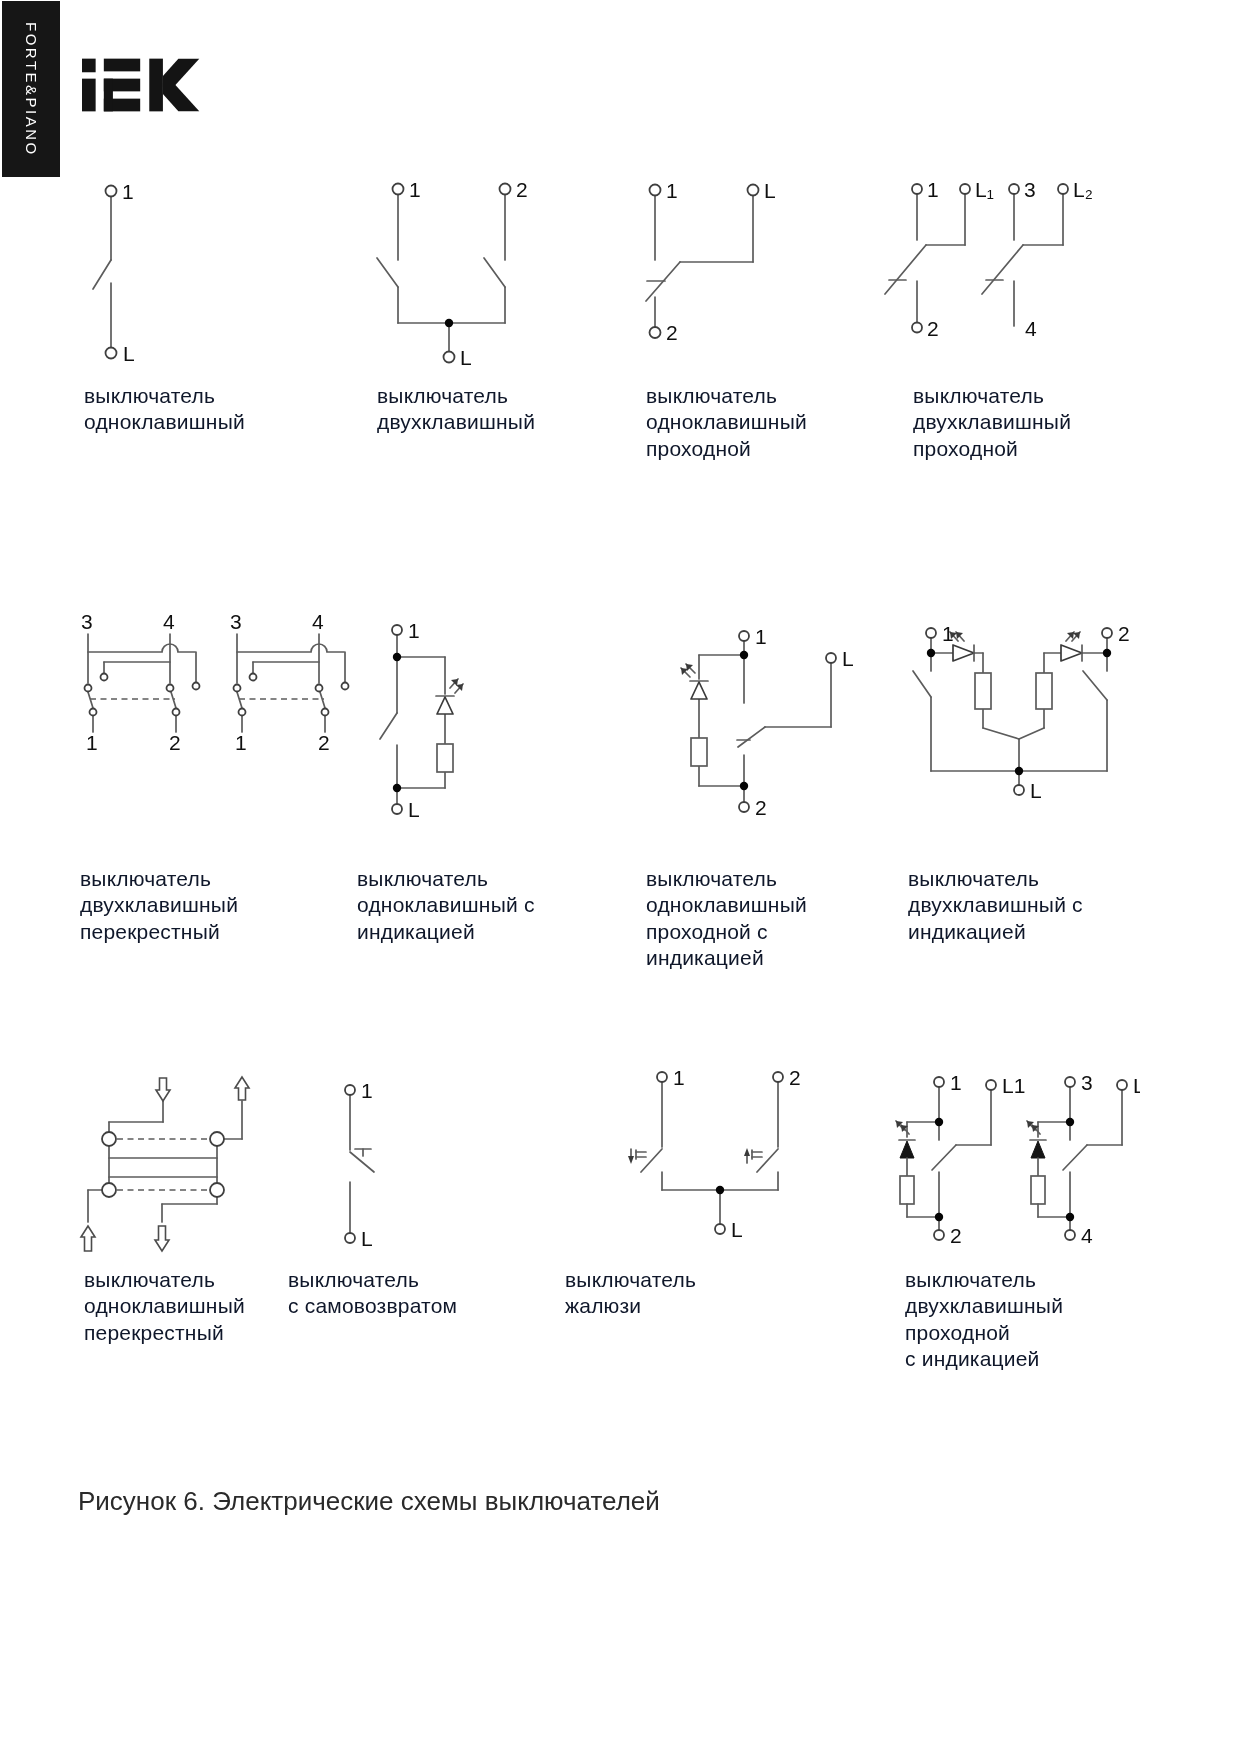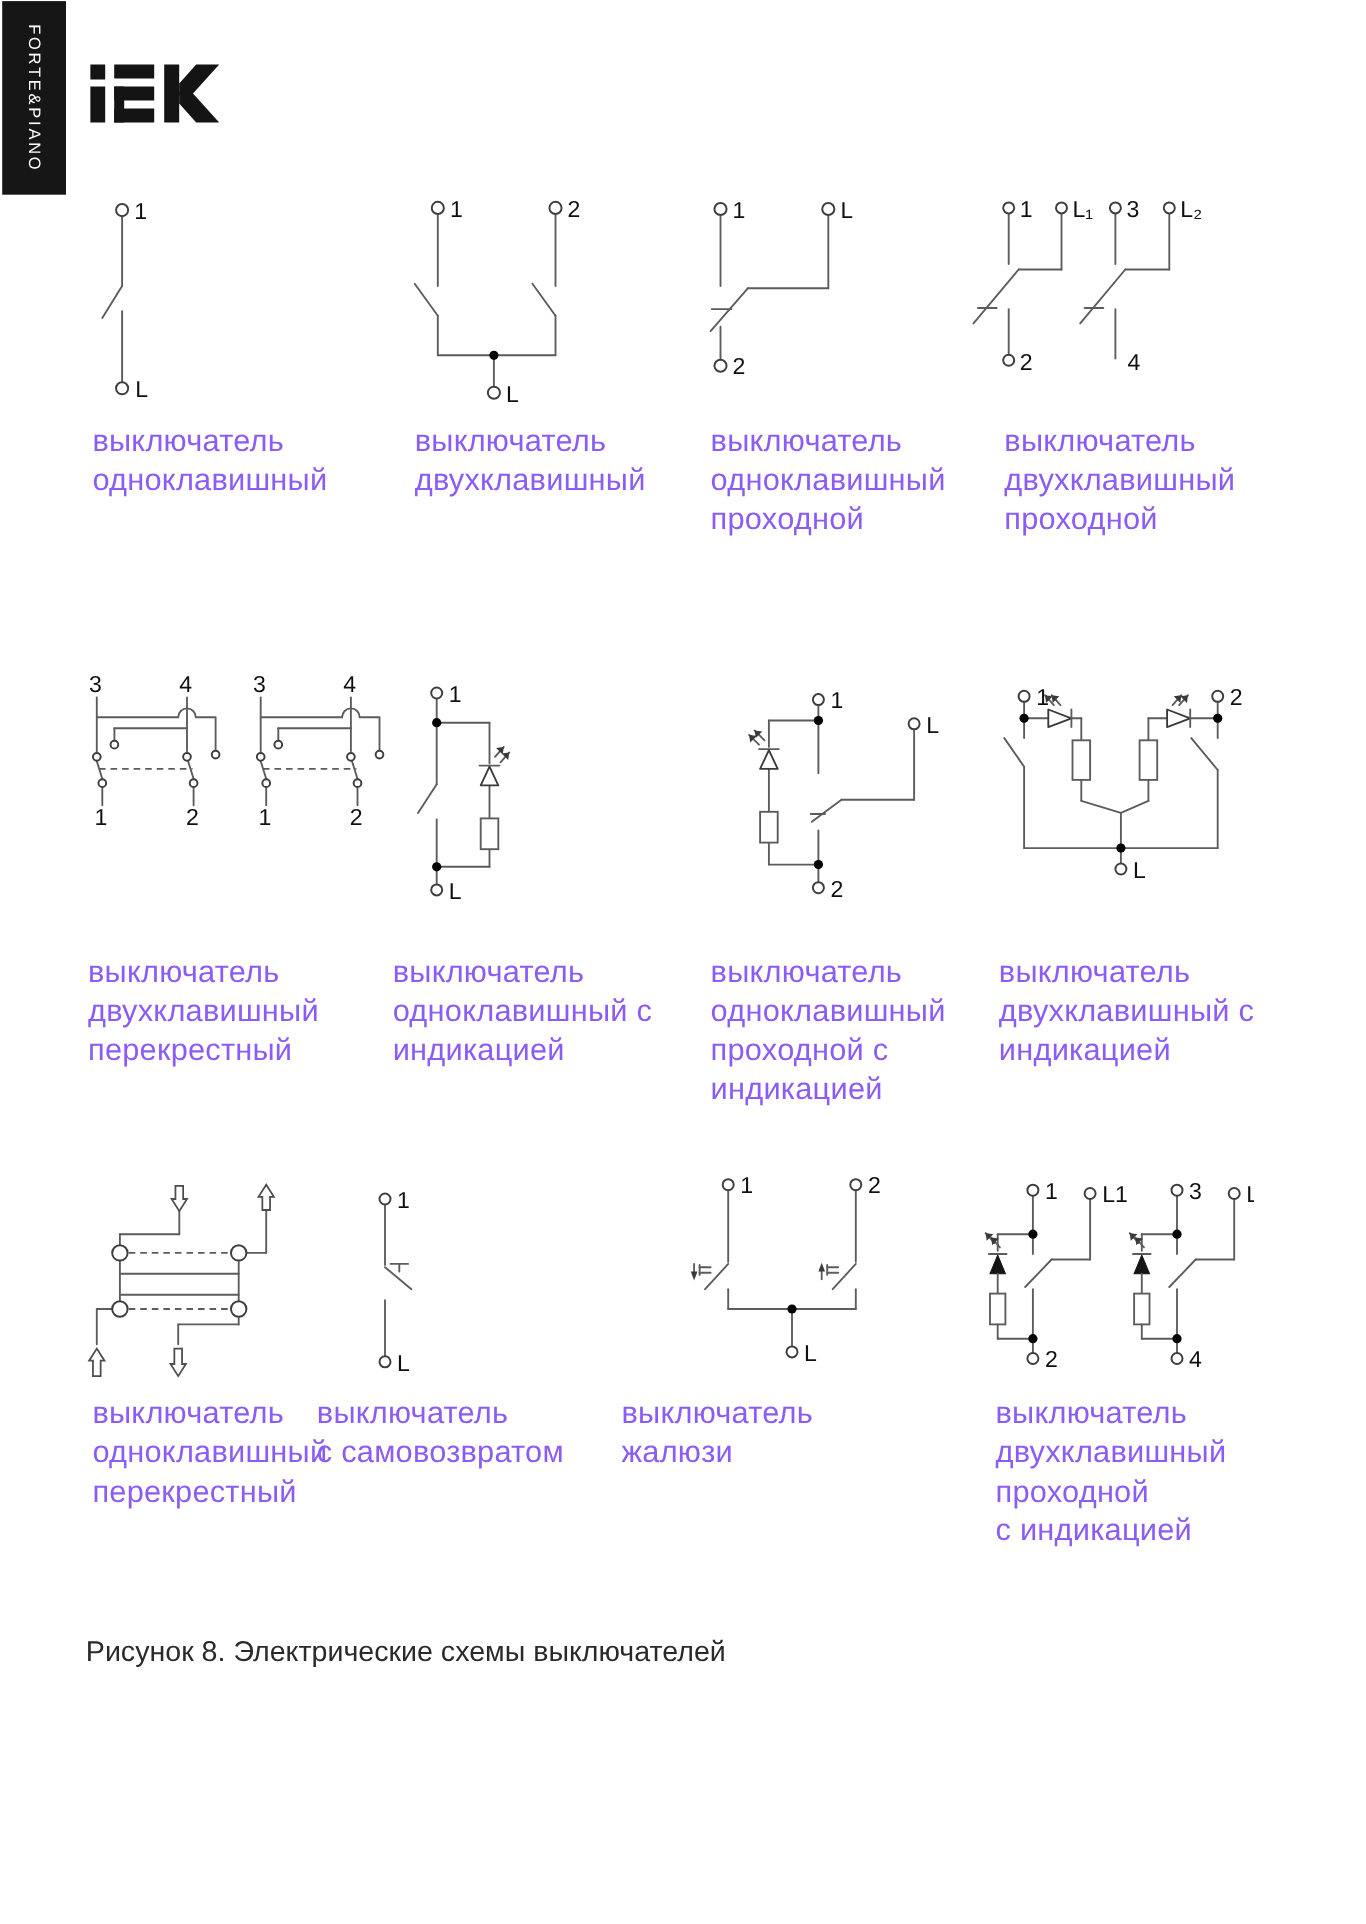--- a/index.html
+++ b/index.html
@@ -17,21 +17,21 @@
   .wd{stroke:#5c5c5c;stroke-width:1.6;fill:none;stroke-dasharray:6 4.5;}
   .t{fill:#ffffff;stroke:#3f3f3f;stroke-width:1.8;}
   .j{fill:#050505;stroke:none;}
   .res{fill:#ffffff;stroke:#5c5c5c;stroke-width:1.7;}
   .ledo{fill:#ffffff;stroke:#3a3a3a;stroke-width:1.7;stroke-linejoin:round;}
   .ledf{fill:#151515;stroke:#151515;stroke-linejoin:round;}
   .ah{fill:#3a3a3a;stroke:none;}
   .holo{fill:#ffffff;stroke:#4c4c4c;stroke-width:1.6;stroke-linejoin:miter;}
   .lbl{font-family:"Liberation Sans","DejaVu Sans",sans-serif;font-size:21px;fill:#101010;}
   
-  .cap{position:absolute;font-size:28px;line-height:1.26;color:#8b5cf6;white-space:pre-line;
+  .cap{position:absolute;font-size:21px;line-height:1.26;color:#0f172a;white-space:pre-line;
        letter-spacing:0.2px;}
   #figure-caption{position:absolute;left:78px;top:1486px;font-size:26px;color:#2a2a2a;}
 </style>
 </head>
 <body>
 
 <div id="page">
 
   <div id="series-strip">
     <span>FORTE&amp;PIANO</span>
@@ -453,15 +453,15 @@
 перекрестный</div>
   <div class="cap" style="left:288px;top:1267px">выключатель
 с самовозвратом</div>
   <div class="cap" style="left:565px;top:1267px">выключатель
 жалюзи</div>
   <div class="cap" style="left:905px;top:1267px">выключатель
 двухклавишный
 проходной
 с индикацией</div>
 
-  <div id="figure-caption">Рисунок 8. Электрические схемы выключателей</div>
+  <div id="figure-caption">Рисунок 6. Электрические схемы выключателей</div>
 
 </div>
 
 </body></html>

